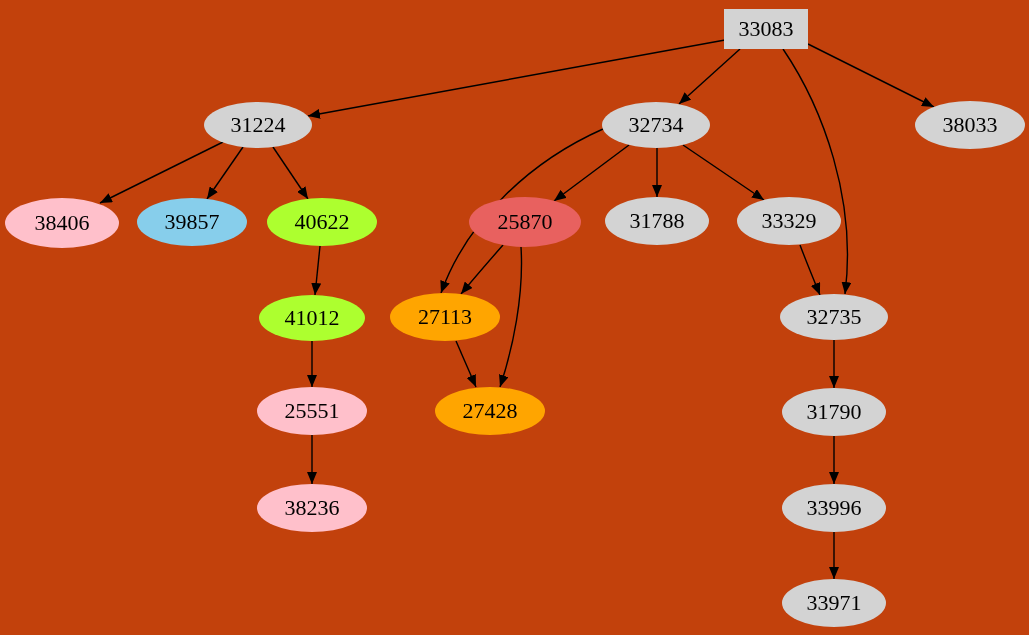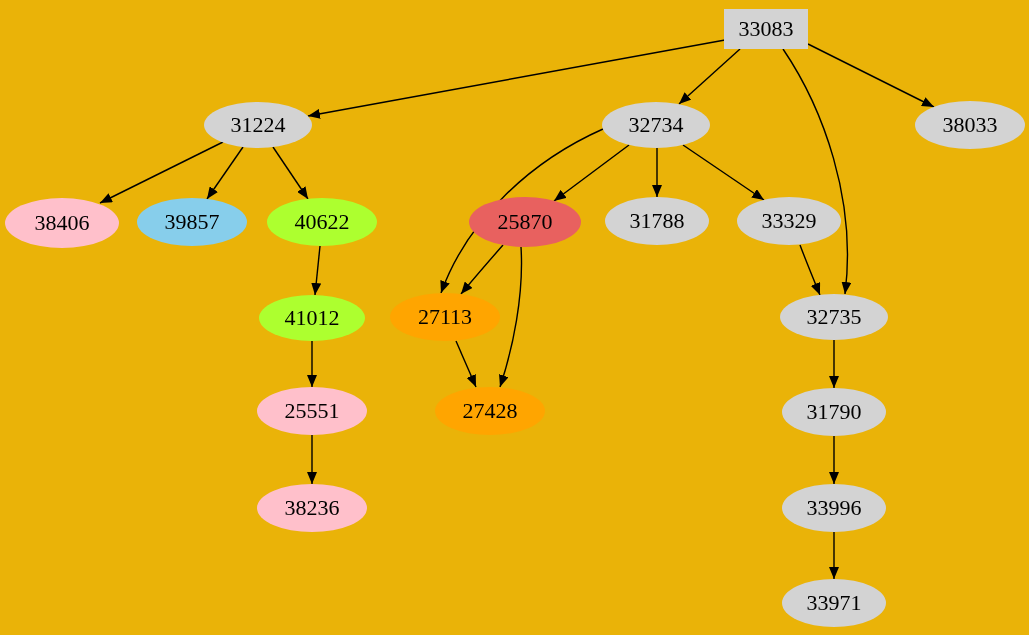--- a/index.html
+++ b/index.html
@@ -4,21 +4,21 @@
 <style>
   html, body {
     margin: 0;
     padding: 0;
     background: #ffffff;
   }
   .graph-wrap {
     position: relative;
     width: 1029px;
     height: 635px;
-    background: #eab308;
+    background: #c2410c;
     font-family: "Liberation Serif", "DejaVu Serif", serif;
   }
   svg.graph-canvas {
     display: block;
     width: 1029px;
     height: 635px;
   }
   .edge {
     fill: none;
     stroke: #000000;

